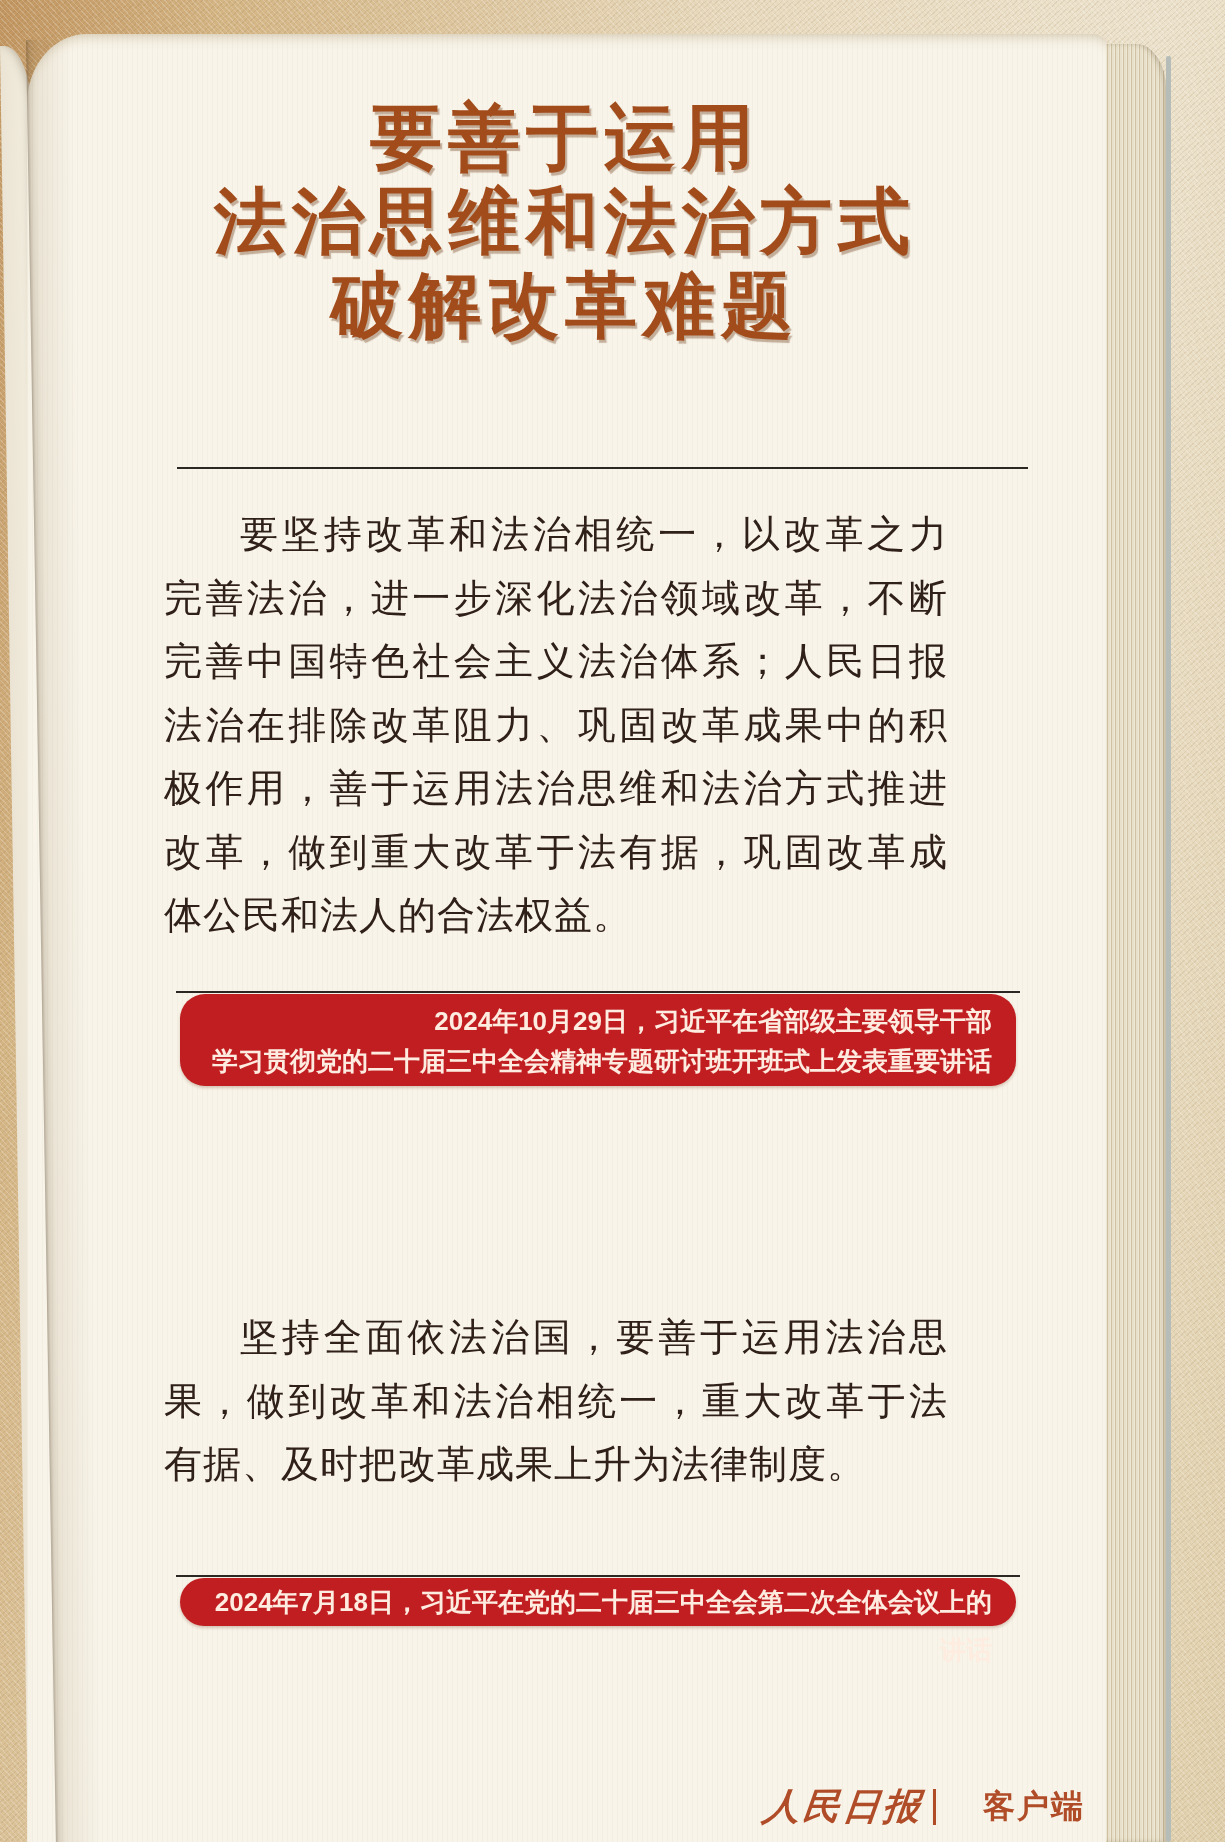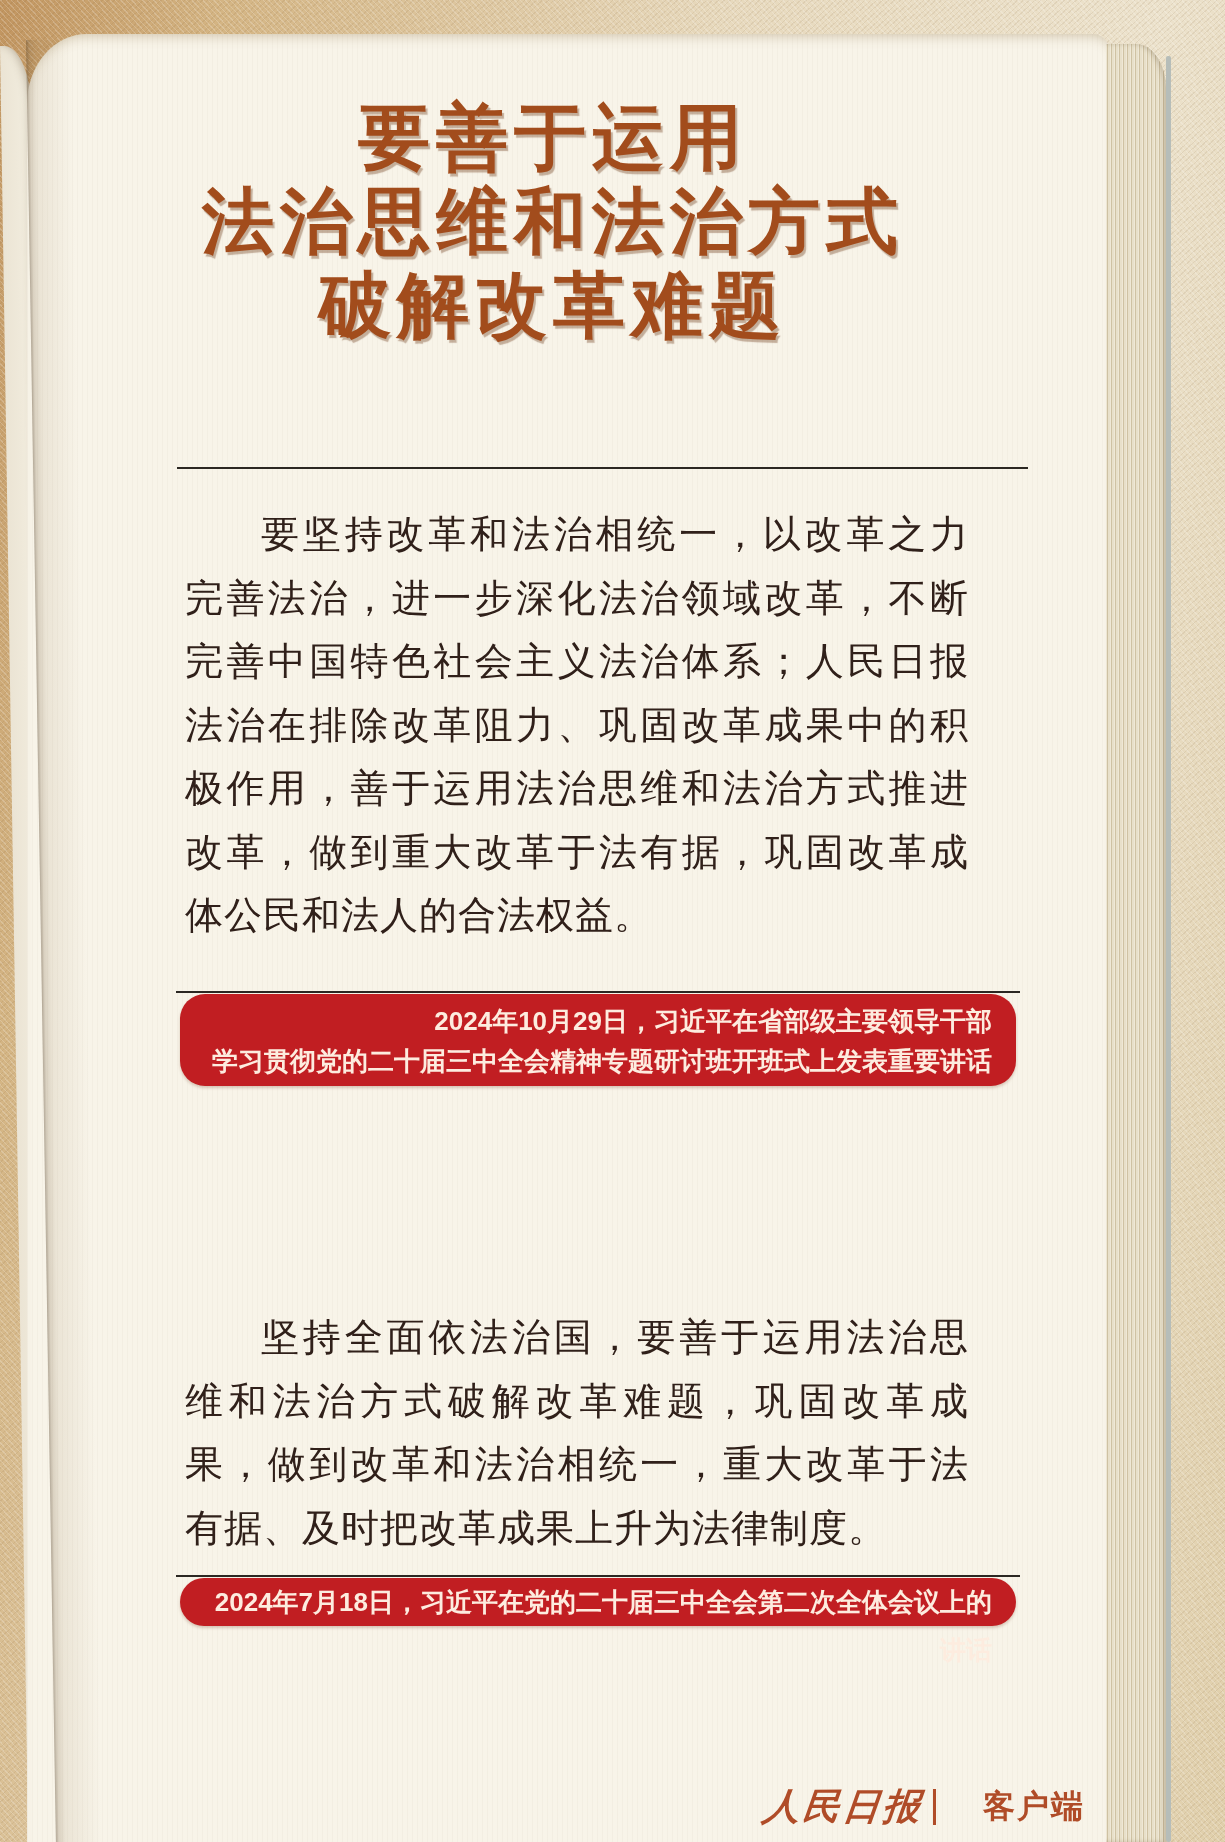--- a/index.html
+++ b/index.html
@@ -39,30 +39,30 @@
     border-top-right-radius:30px 44px;
     background:repeating-linear-gradient(90deg,#efe8d6 0 1px,#cfc2a3 1px 2px,#e8e0ca 2px 4px);
     box-shadow:inset -3px 0 4px rgba(100,80,50,0.25);
   }
   .fore-edge::after{
     content:"";position:absolute;right:-5px;top:12px;width:5px;height:1786px;
     background:#b6bdb9;border-radius:2px;
   }
   
   .title{
-    position:absolute;left:73px;top:96px;width:960px;text-align:center;
+    position:absolute;left:85px;top:96px;width:960px;text-align:center;
     font-weight:bold;font-size:72px;line-height:84px;letter-spacing:6px;
     color:#a24c1c;text-shadow:2px 3px 1px rgba(97,44,8,0.35);
   }
   .rule{position:absolute;height:2px;background:#2b2722;}
   #rule-title{left:177px;top:467px;width:851px;}
   #rule-banner1{left:176px;top:991px;width:844px;}
   #rule-banner2{left:176px;top:1575px;width:844px;}
   .para{
-    position:absolute;left:185px;width:784px;
+    position:absolute;left:164px;width:784px;
     font-size:38px;line-height:63.5px;color:#30201a;letter-spacing:1px;
   }
   #para1{top:503px;}
   #para2{top:1306px;}
   .para .line{text-align:justify;text-align-last:justify;}
   .para .line.indent{text-indent:76px;}
   .para .line.last{text-align-last:left;}
   .banner{
     position:absolute;left:180px;width:836px;box-sizing:border-box;
     background:#c11e22;color:#fdecdf;text-align:right;
@@ -111,21 +111,20 @@
   </div>
 
   <div class="rule" id="rule-banner1"></div>
   <div class="banner" id="banner1">
     <div>2024年10月29日，习近平在省部级主要领导干部</div>
     <div>学习贯彻党的二十届三中全会精神专题研讨班开班式上发表重要讲话</div>
   </div>
 
   <div class="para" id="para2">
     <div class="line indent">坚持全面依法治国，要善于运用法治思</div>
-    <div class="line">维和法治方式破解改革难题，巩固改革成</div>
     <div class="line">果，做到改革和法治相统一，重大改革于法</div>
     <div class="line last">有据、及时把改革成果上升为法律制度。</div>
   </div>
 
   <div class="rule" id="rule-banner2"></div>
   <div class="banner" id="banner2">
     <div>2024年7月18日，习近平在党的二十届三中全会第二次全体会议上的讲话</div>
   </div>
 
   <div class="footer">

